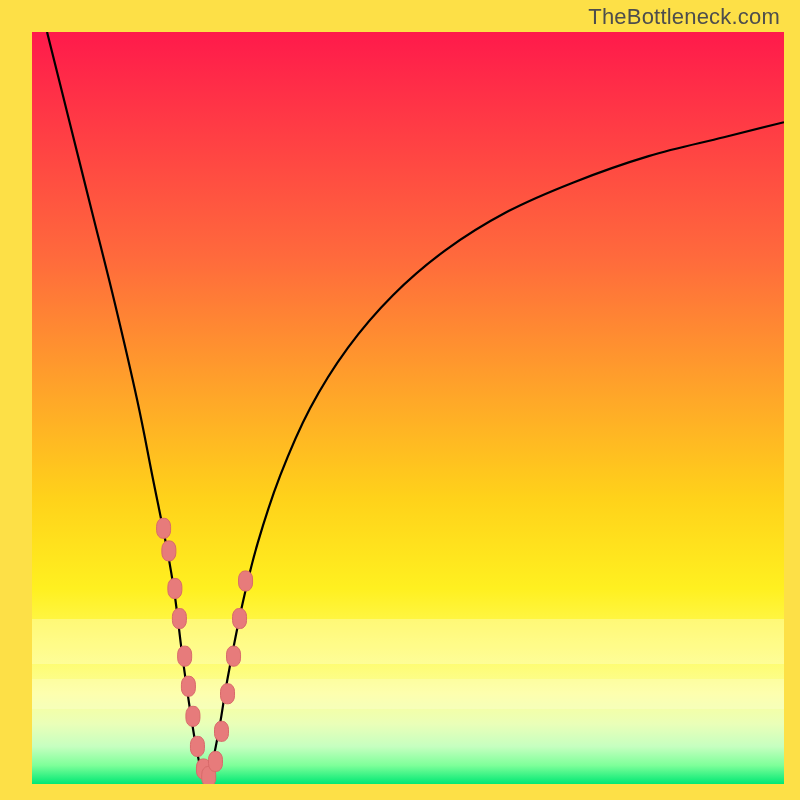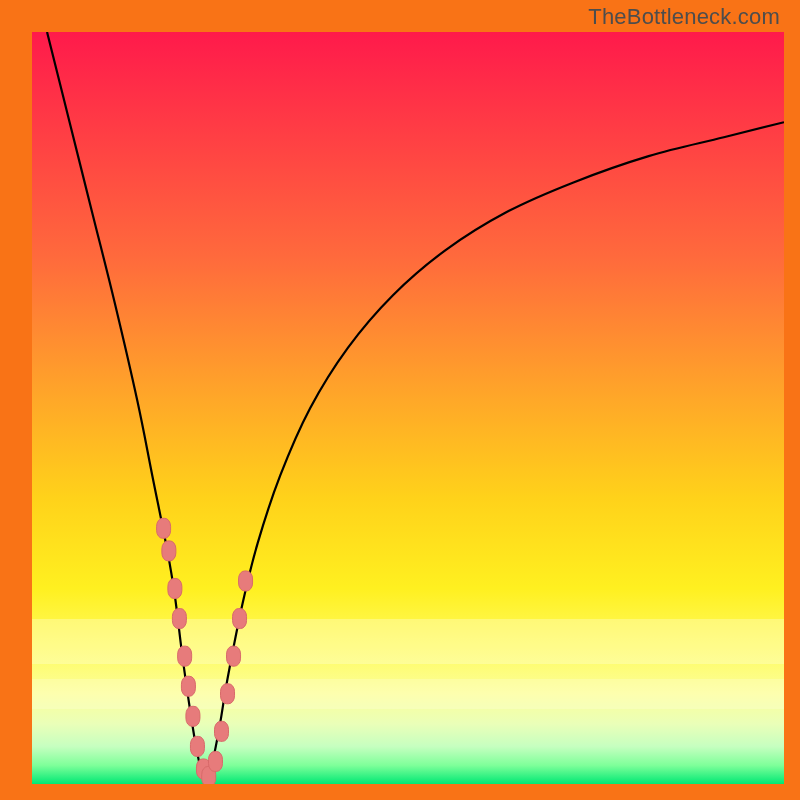--- a/index.html
+++ b/index.html
@@ -7,21 +7,21 @@
     padding: 0;
     width: 800px;
     height: 800px;
     background: #000;
     overflow: hidden;
     font-family: Arial, Helvetica, sans-serif;
   }
   .frame {
     position: absolute;
     inset: 0;
-    background: #f97316;
+    background: #fde047;
   }
   .plot {
     position: absolute;
     left: 32px;
     top: 32px;
     width: 752px;
     height: 752px;
     overflow: hidden;
   }
   .gradient {

